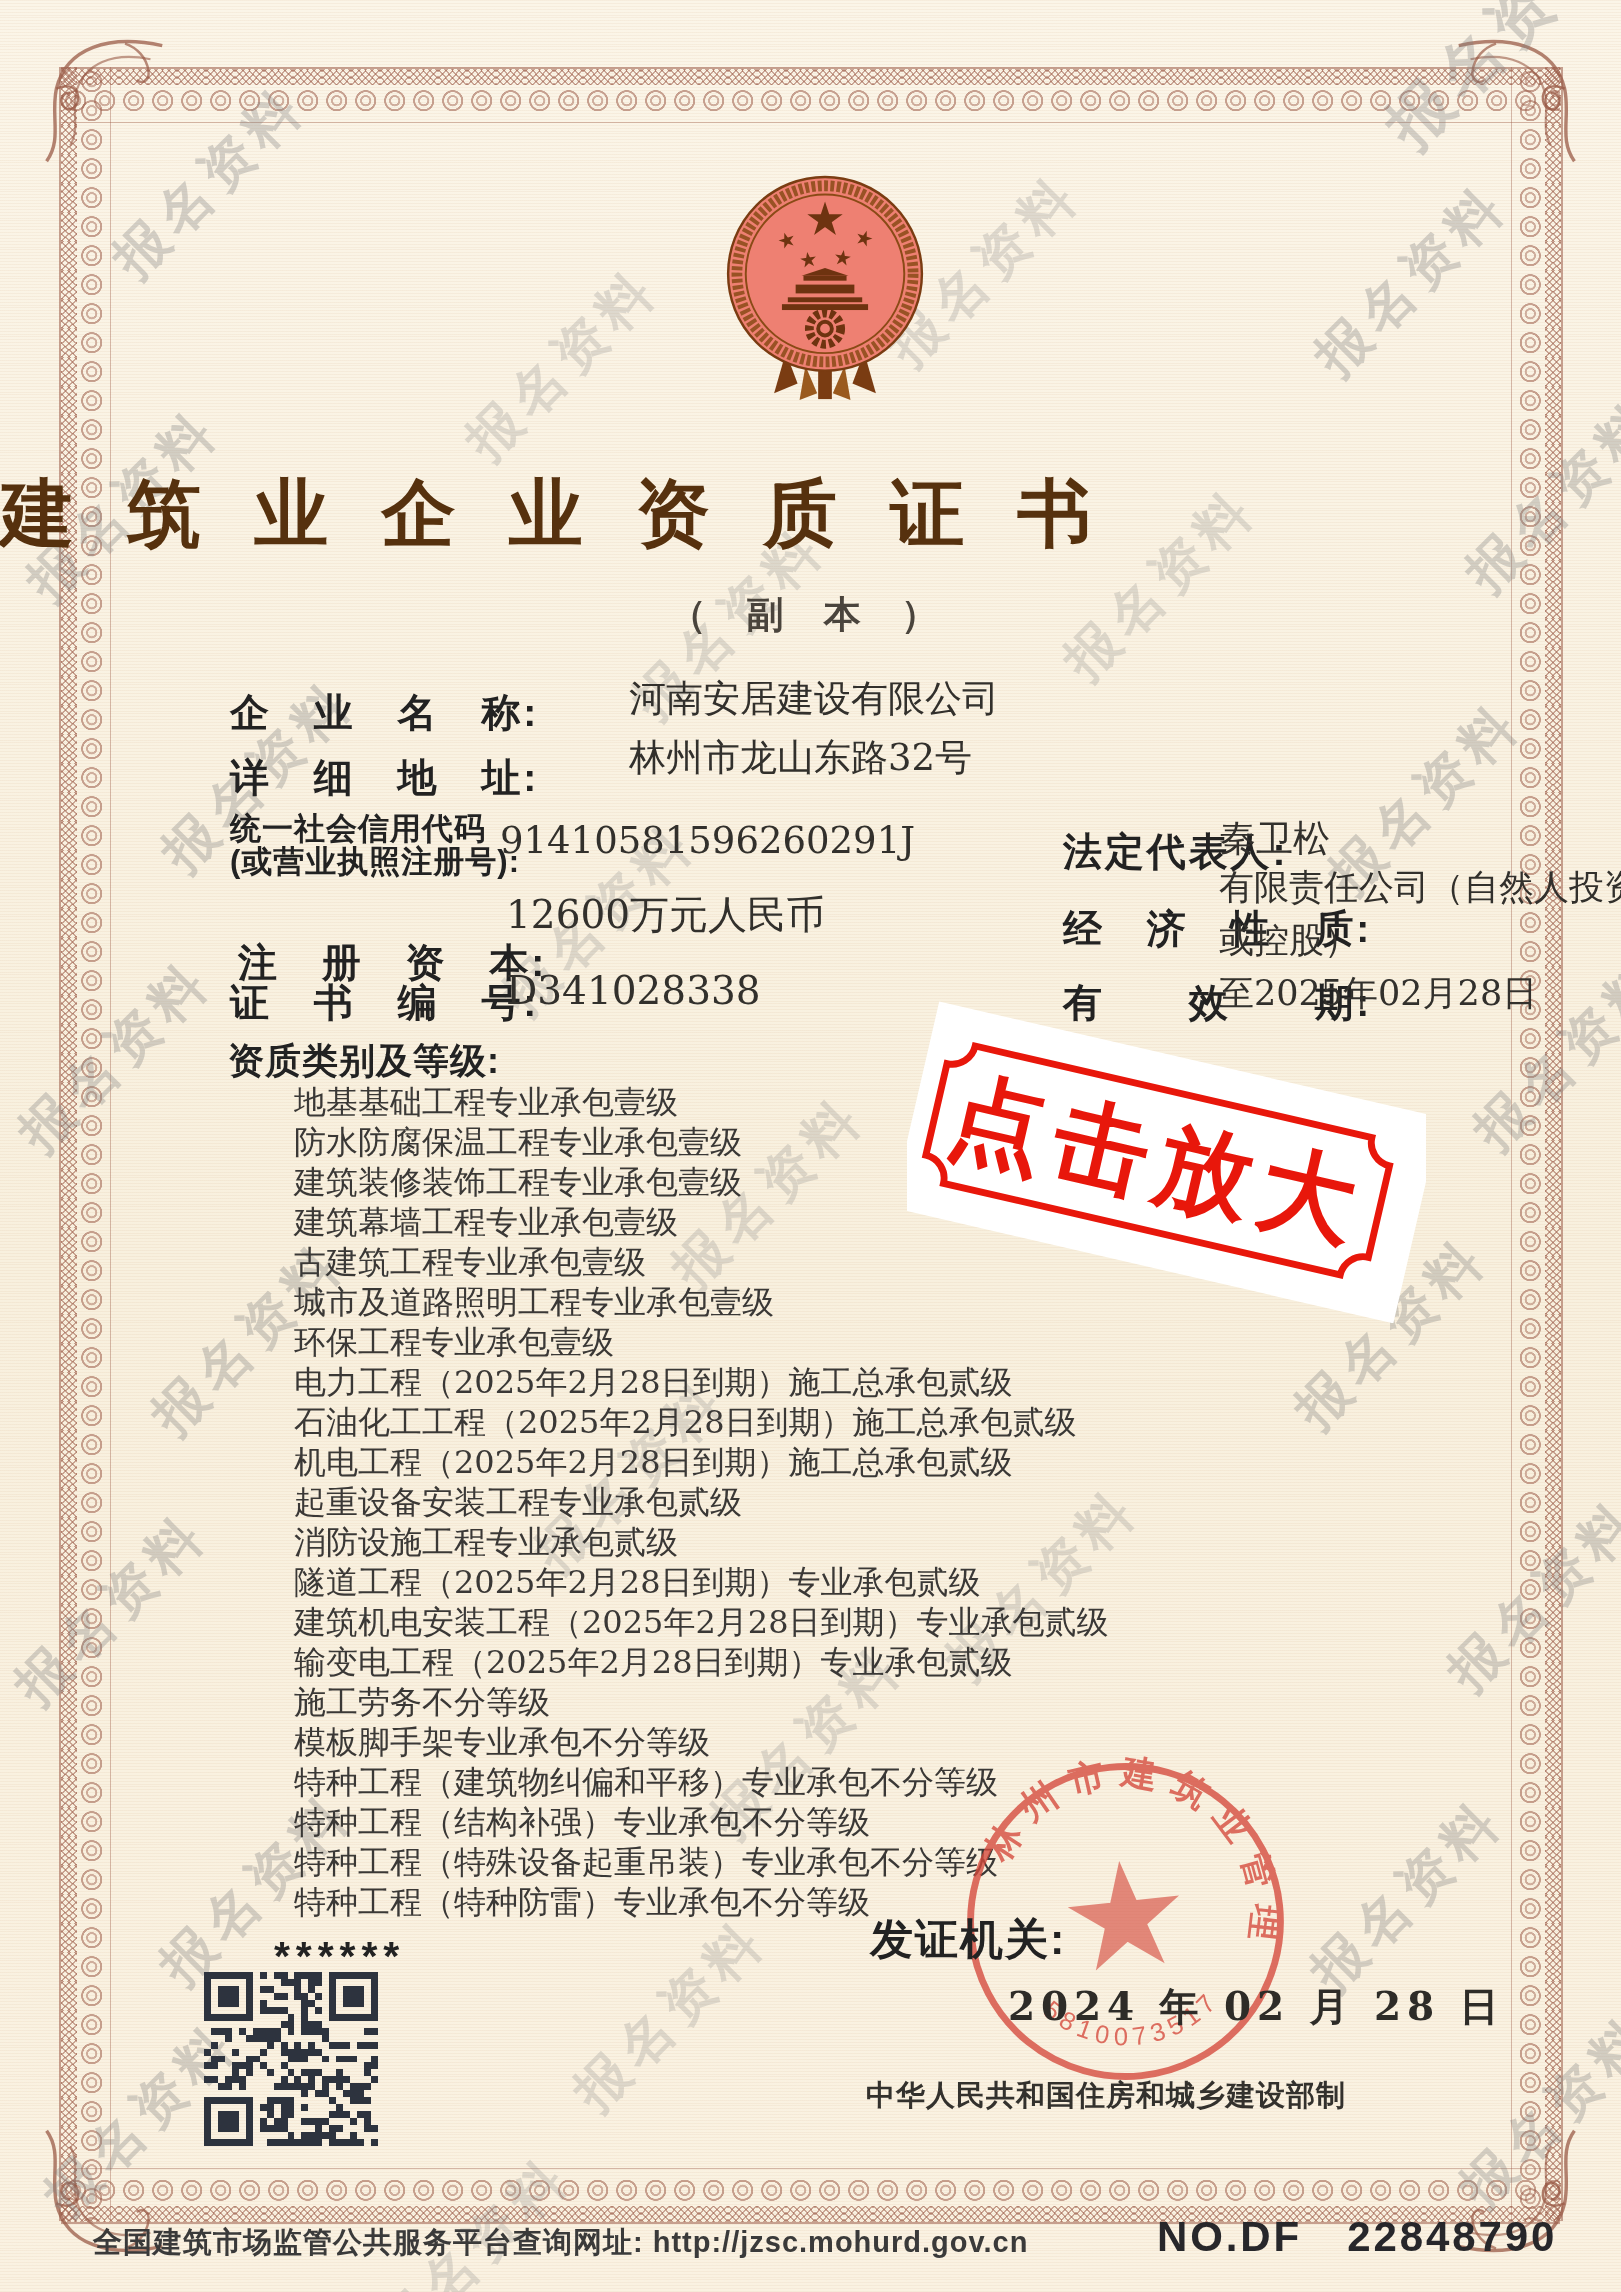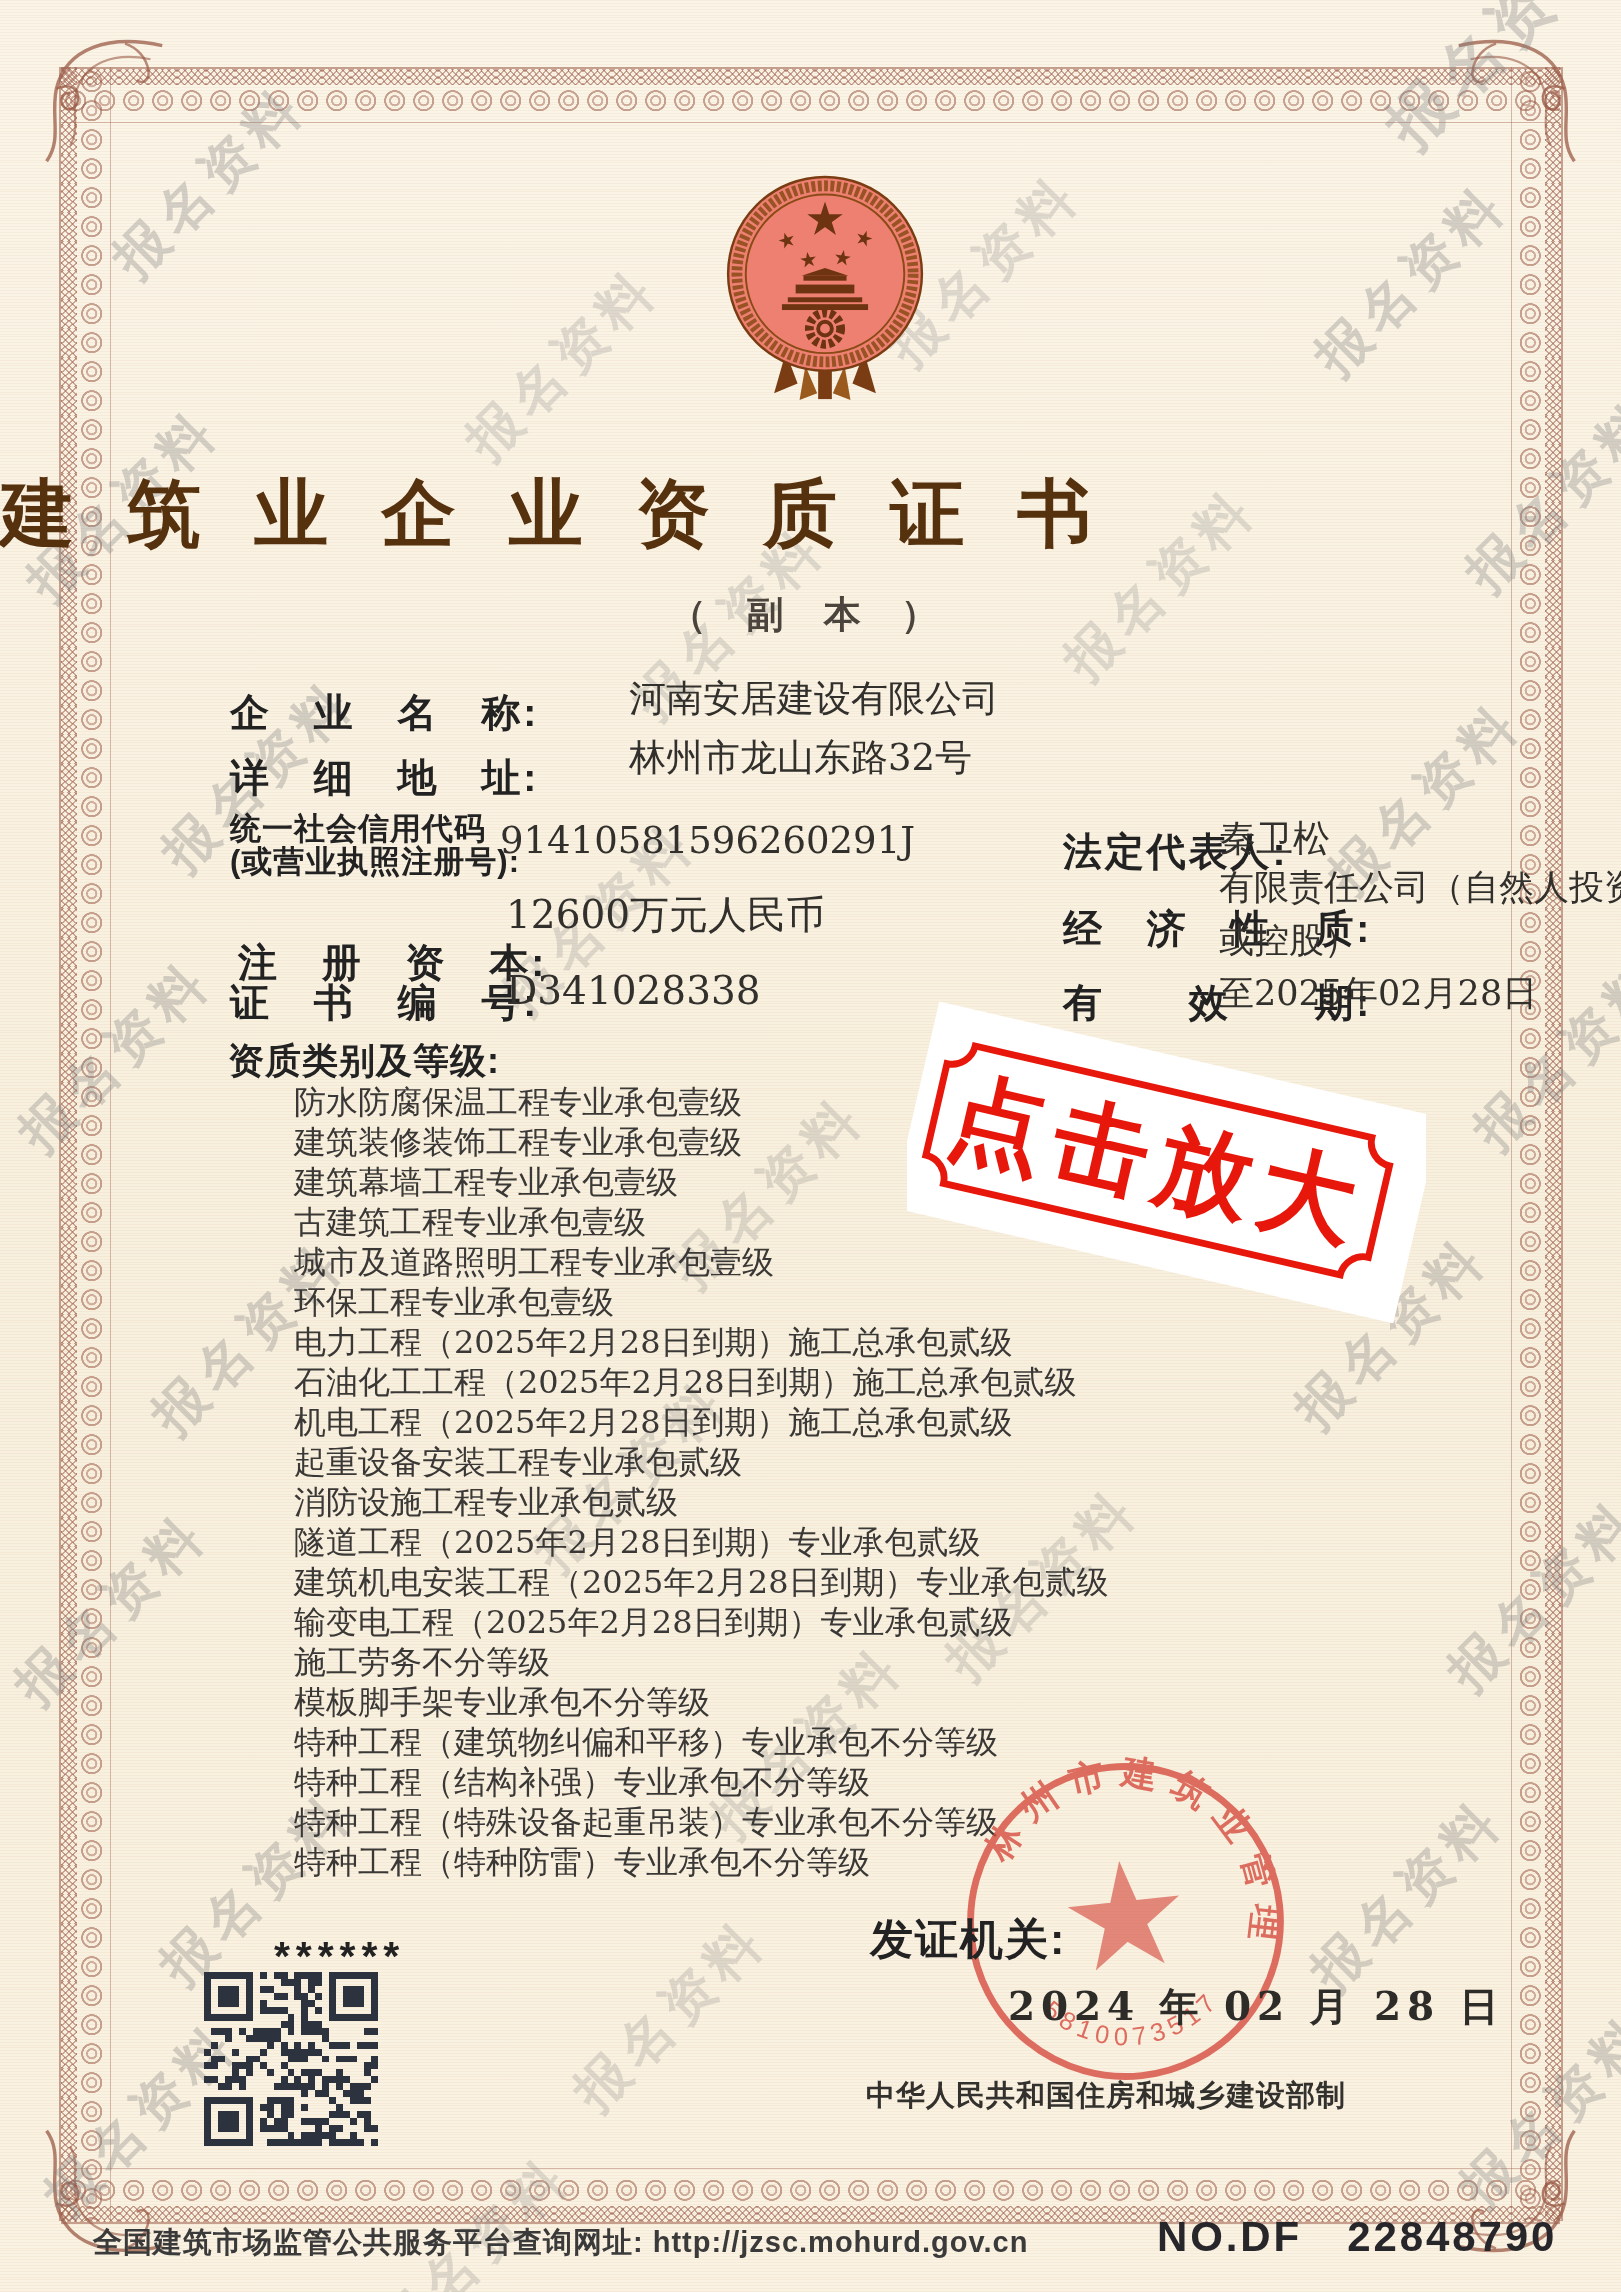--- a/index.html
+++ b/index.html
@@ -193,20 +193,21 @@
 <div id="val-capital" class="val">12600万元人民币</div>
 <div id="lab-econ" class="lab">经　济　性　质:</div>
 <div id="val-econ" class="val">有限责任公司（自然人投资或控股）</div>
 <div id="lab-certno" class="lab">证　书　编　号:</div>
 <div id="val-certno" class="val">D341028338</div>
 <div id="lab-valid" class="lab">有　　效　　期:</div>
 <div id="val-valid" class="val">至2025年02月28日</div>
 
 <div id="lab-qual" class="lab">资质类别及等级:</div>
 <div id="qual-list" class="abs">
+    <div class="qline">地基基础工程专业承包壹级</div>
     <div class="qline">防水防腐保温工程专业承包壹级</div>
     <div class="qline">建筑装修装饰工程专业承包壹级</div>
     <div class="qline">建筑幕墙工程专业承包壹级</div>
     <div class="qline">古建筑工程专业承包壹级</div>
     <div class="qline">城市及道路照明工程专业承包壹级</div>
     <div class="qline">环保工程专业承包壹级</div>
     <div class="qline">电力工程（2025年2月28日到期）施工总承包贰级</div>
     <div class="qline">石油化工工程（2025年2月28日到期）施工总承包贰级</div>
     <div class="qline">机电工程（2025年2月28日到期）施工总承包贰级</div>
     <div class="qline">起重设备安装工程专业承包贰级</div>

